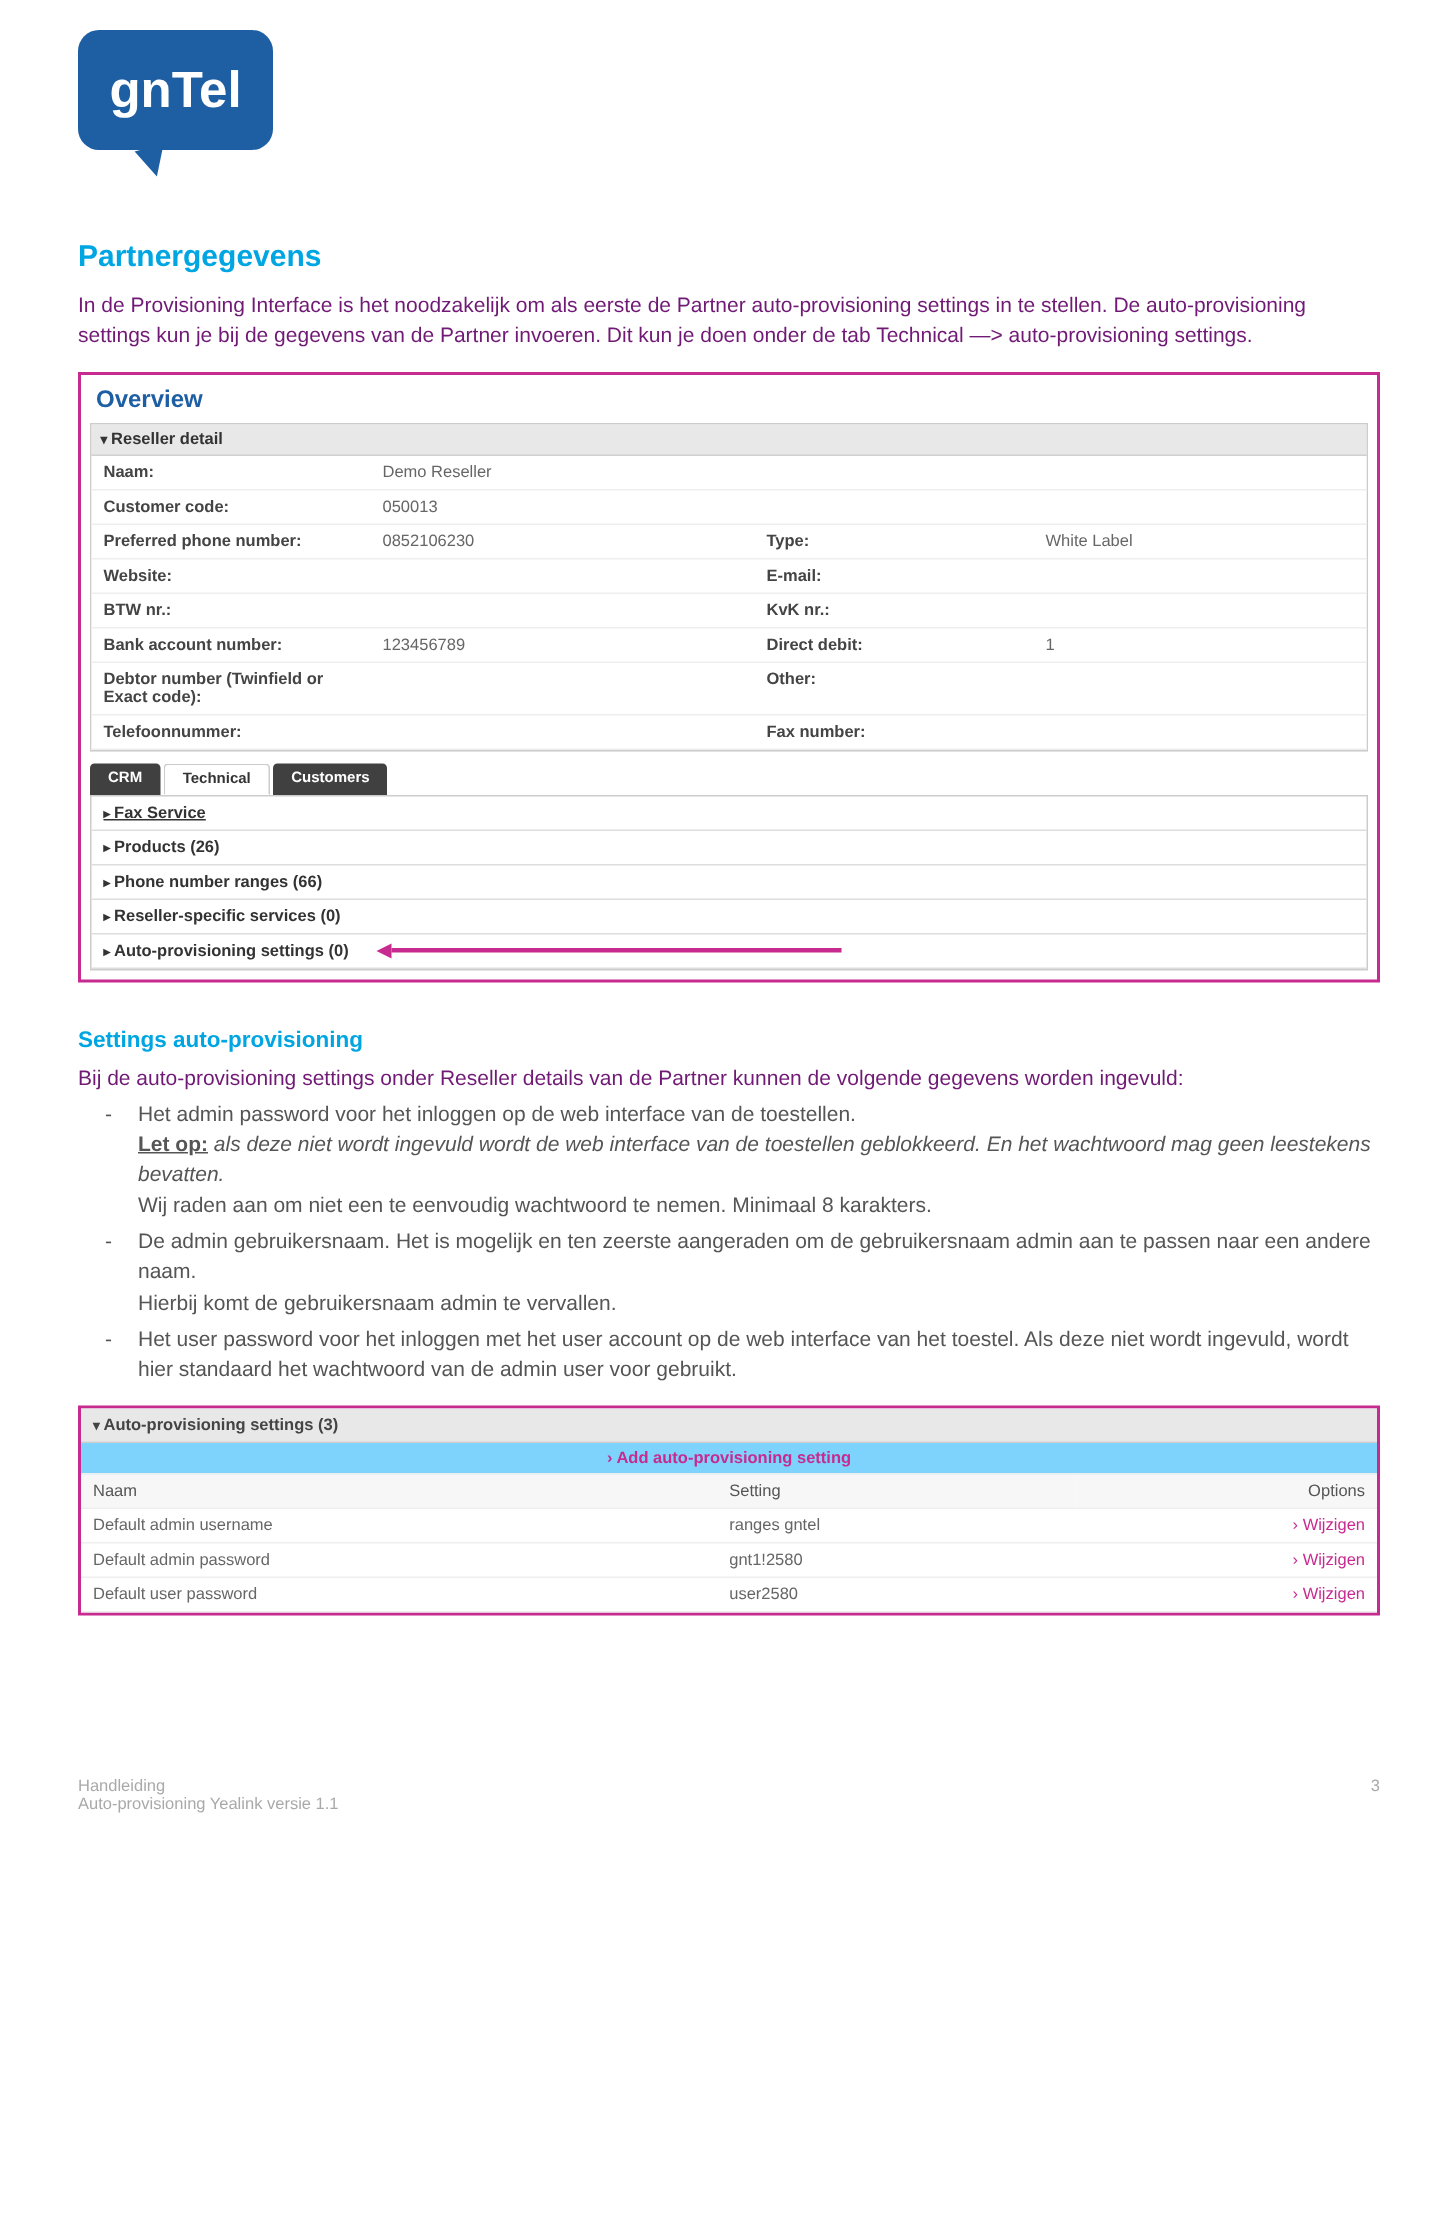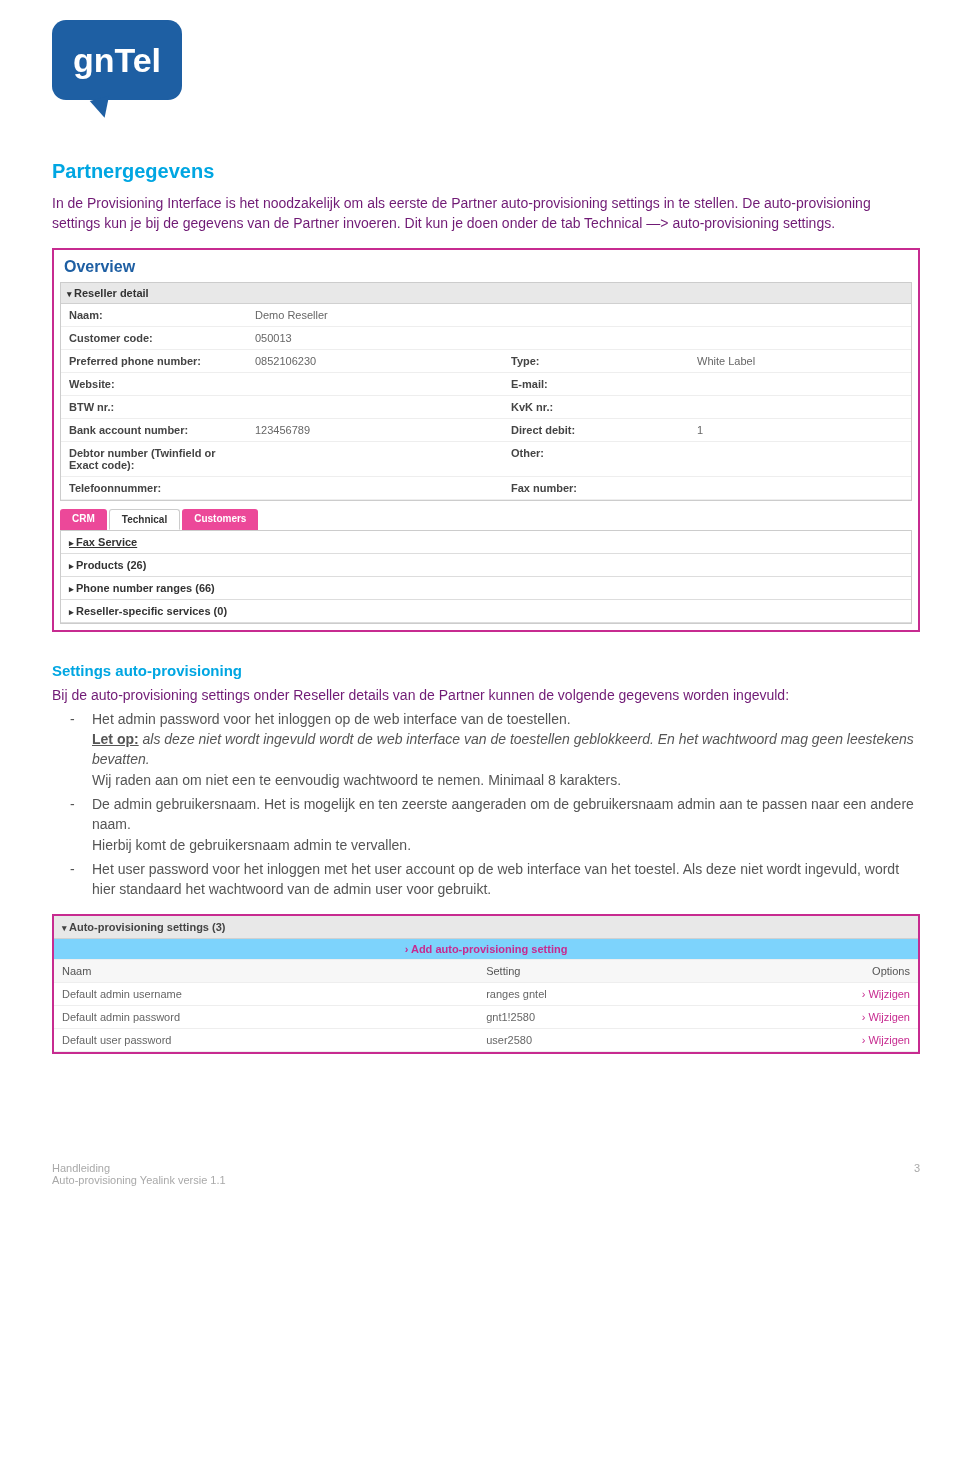--- a/index.html
+++ b/index.html
@@ -118,21 +118,21 @@
   .dc-val   { width: 240px; color: #666; }
   .dc-label2{ width: 170px; font-weight: bold; color: #444; }
   .dc-val2  { flex: 1; color: #666; }
 
   .tabs {
     display: flex;
     margin-top: 8px;
   }
   .tab {
     padding: 4px 12px;
-    background: #ec4899;
+    background: #404040;
     color: #fff;
     font-weight: bold;
     font-size: 10px;
     margin-right: 2px;
     border-top-left-radius: 3px;
     border-top-right-radius: 3px;
   }
   .tab.active {
     background: #fff;
     color: #333;
@@ -304,20 +304,24 @@
       <div class="tab">CRM</div>
       <div class="tab active">Technical</div>
       <div class="tab">Customers</div>
     </div>
 
     <div class="collapsible-list" id="collapsibles">
         <div class="collapsible underlined">Fax Service</div>
         <div class="collapsible">Products (26)</div>
         <div class="collapsible">Phone number ranges (66)</div>
         <div class="collapsible">Reseller-specific services (0)</div>
+        <div class="collapsible">Auto-provisioning settings (0)<div class="arrow-annotation">
+            <div class="head"></div>
+            <div class="shaft"></div>
+          </div></div>
       </div>
   </div>
 
   
   <div class="section-subtitle">Settings auto-provisioning</div>
   <p class="body" style="margin-bottom:4px">Bij de auto-provisioning settings onder Reseller details van de Partner kunnen de volgende gegevens worden ingevuld:</p>
   <ul class="body">
     <li>
       <span>Het admin password voor het inloggen op de web interface van de toestellen.</span><br>
       <span class="underline">Let op:</span>

